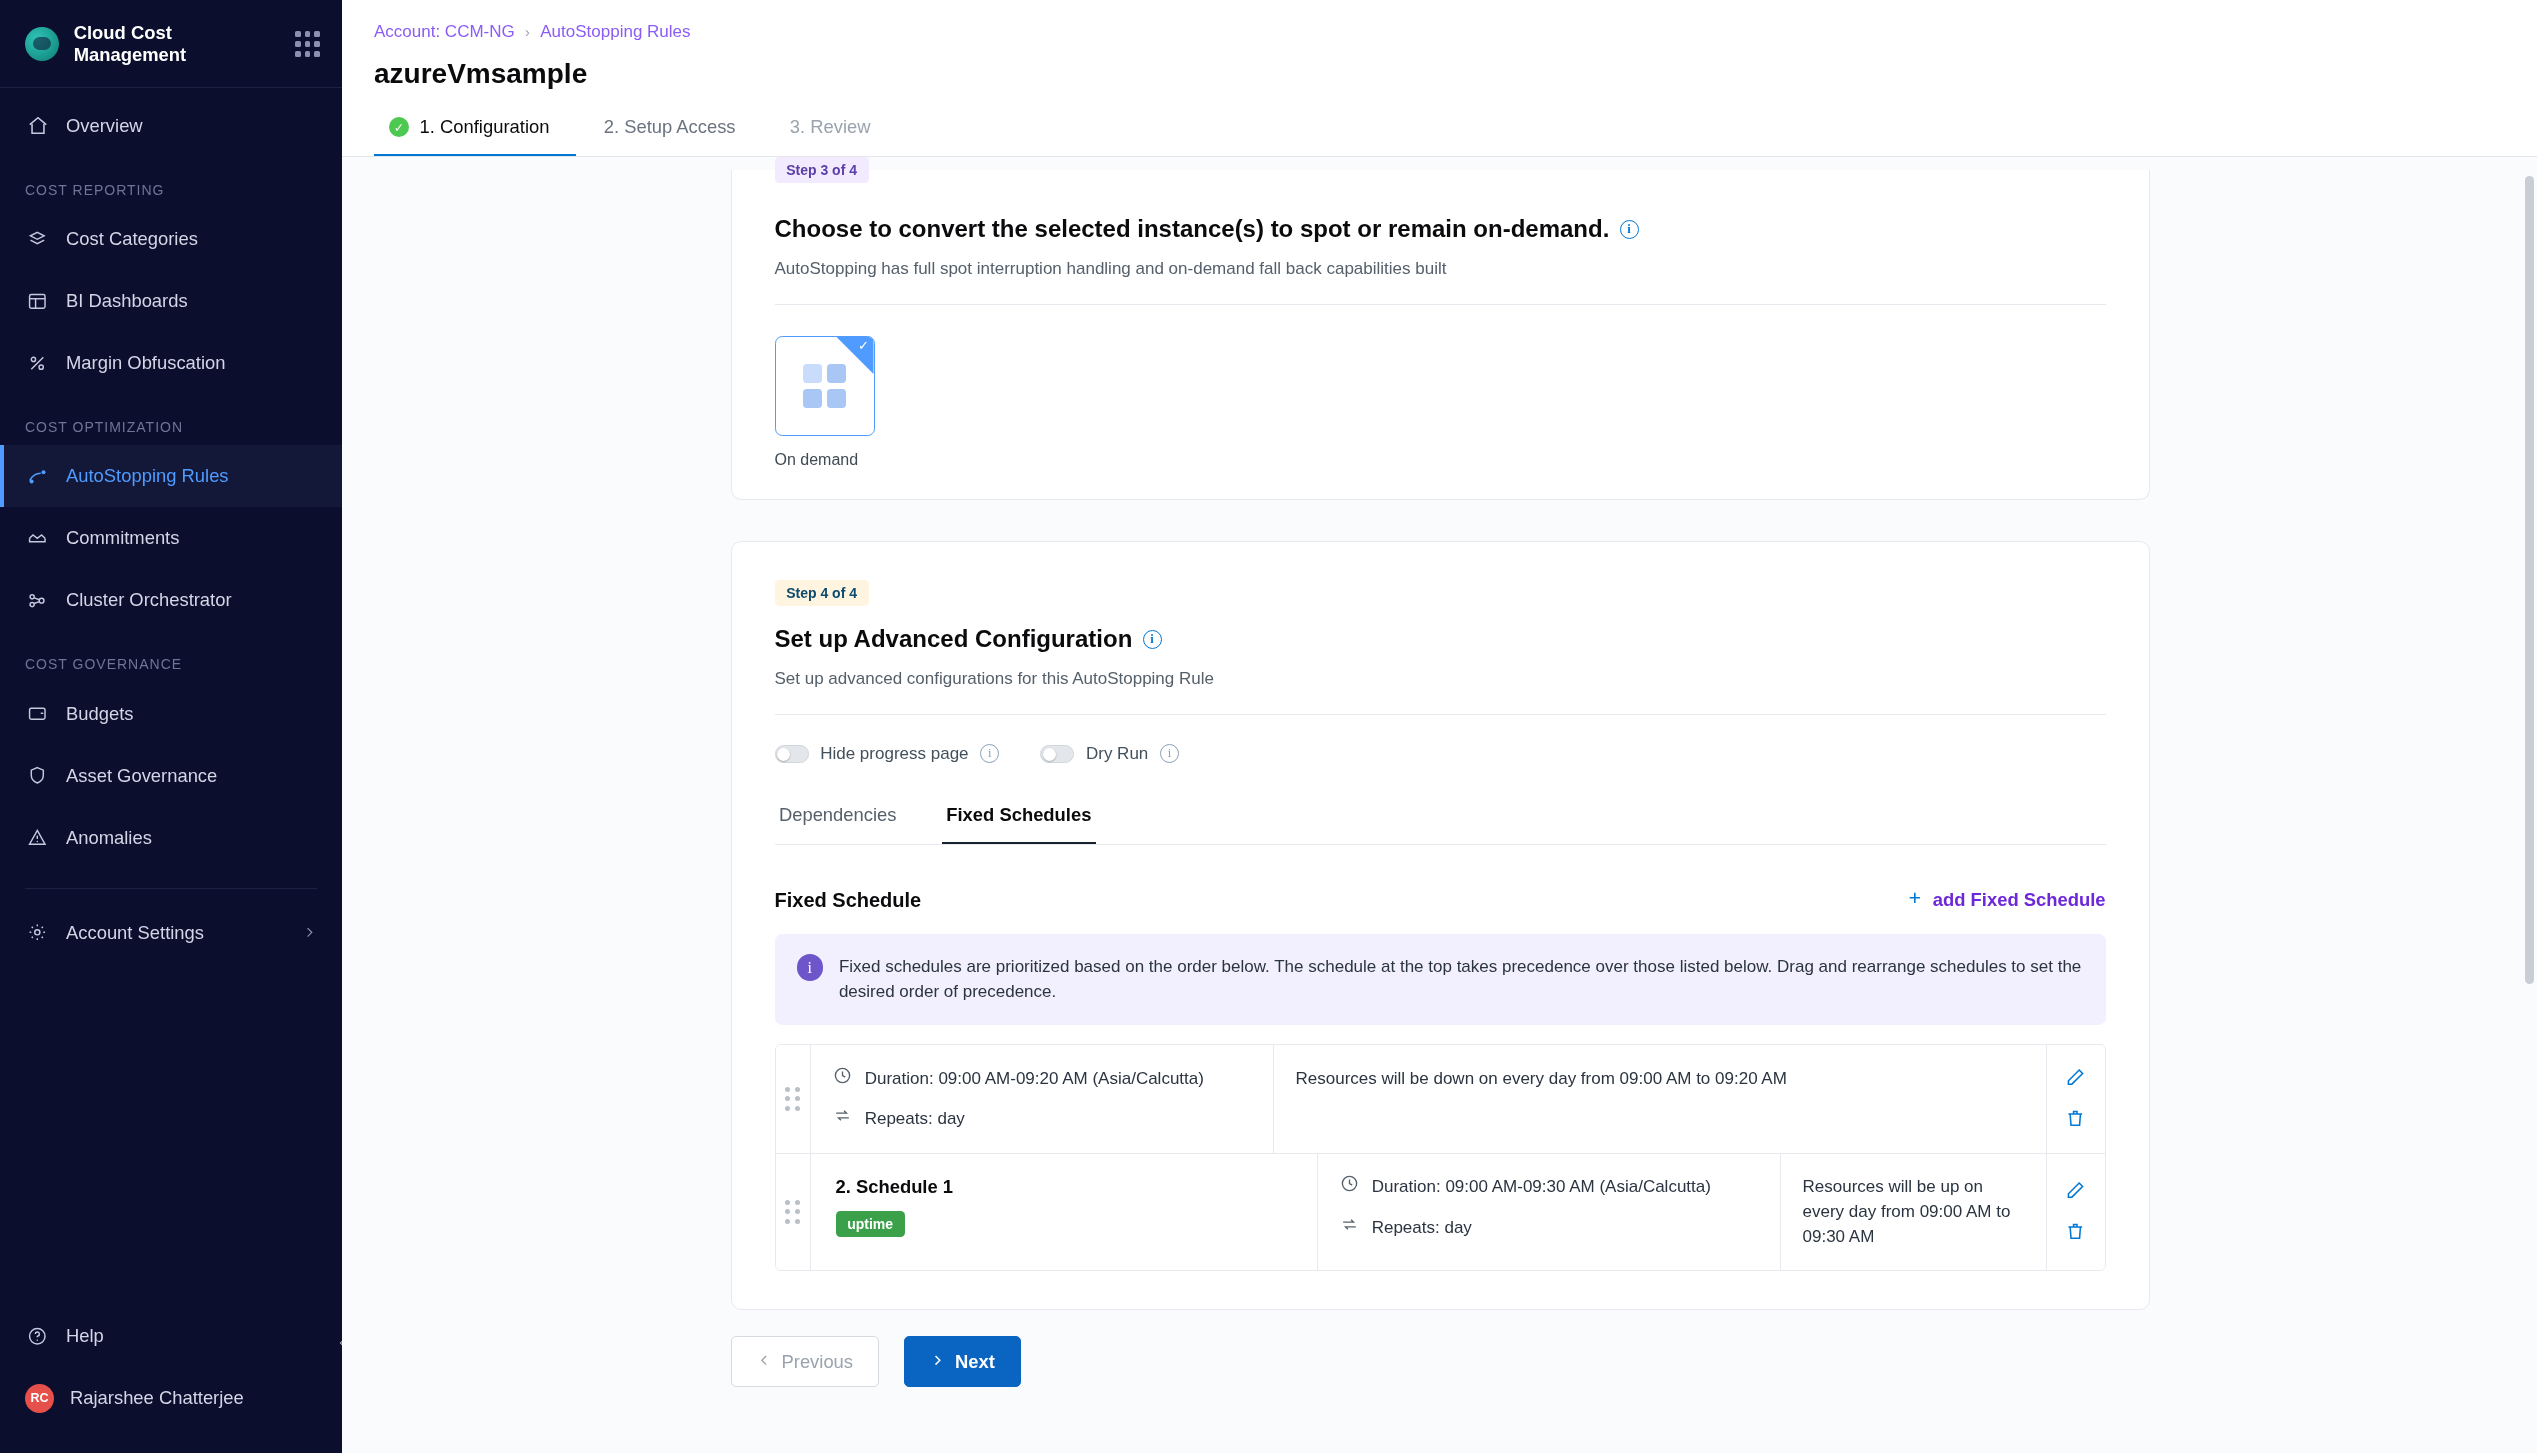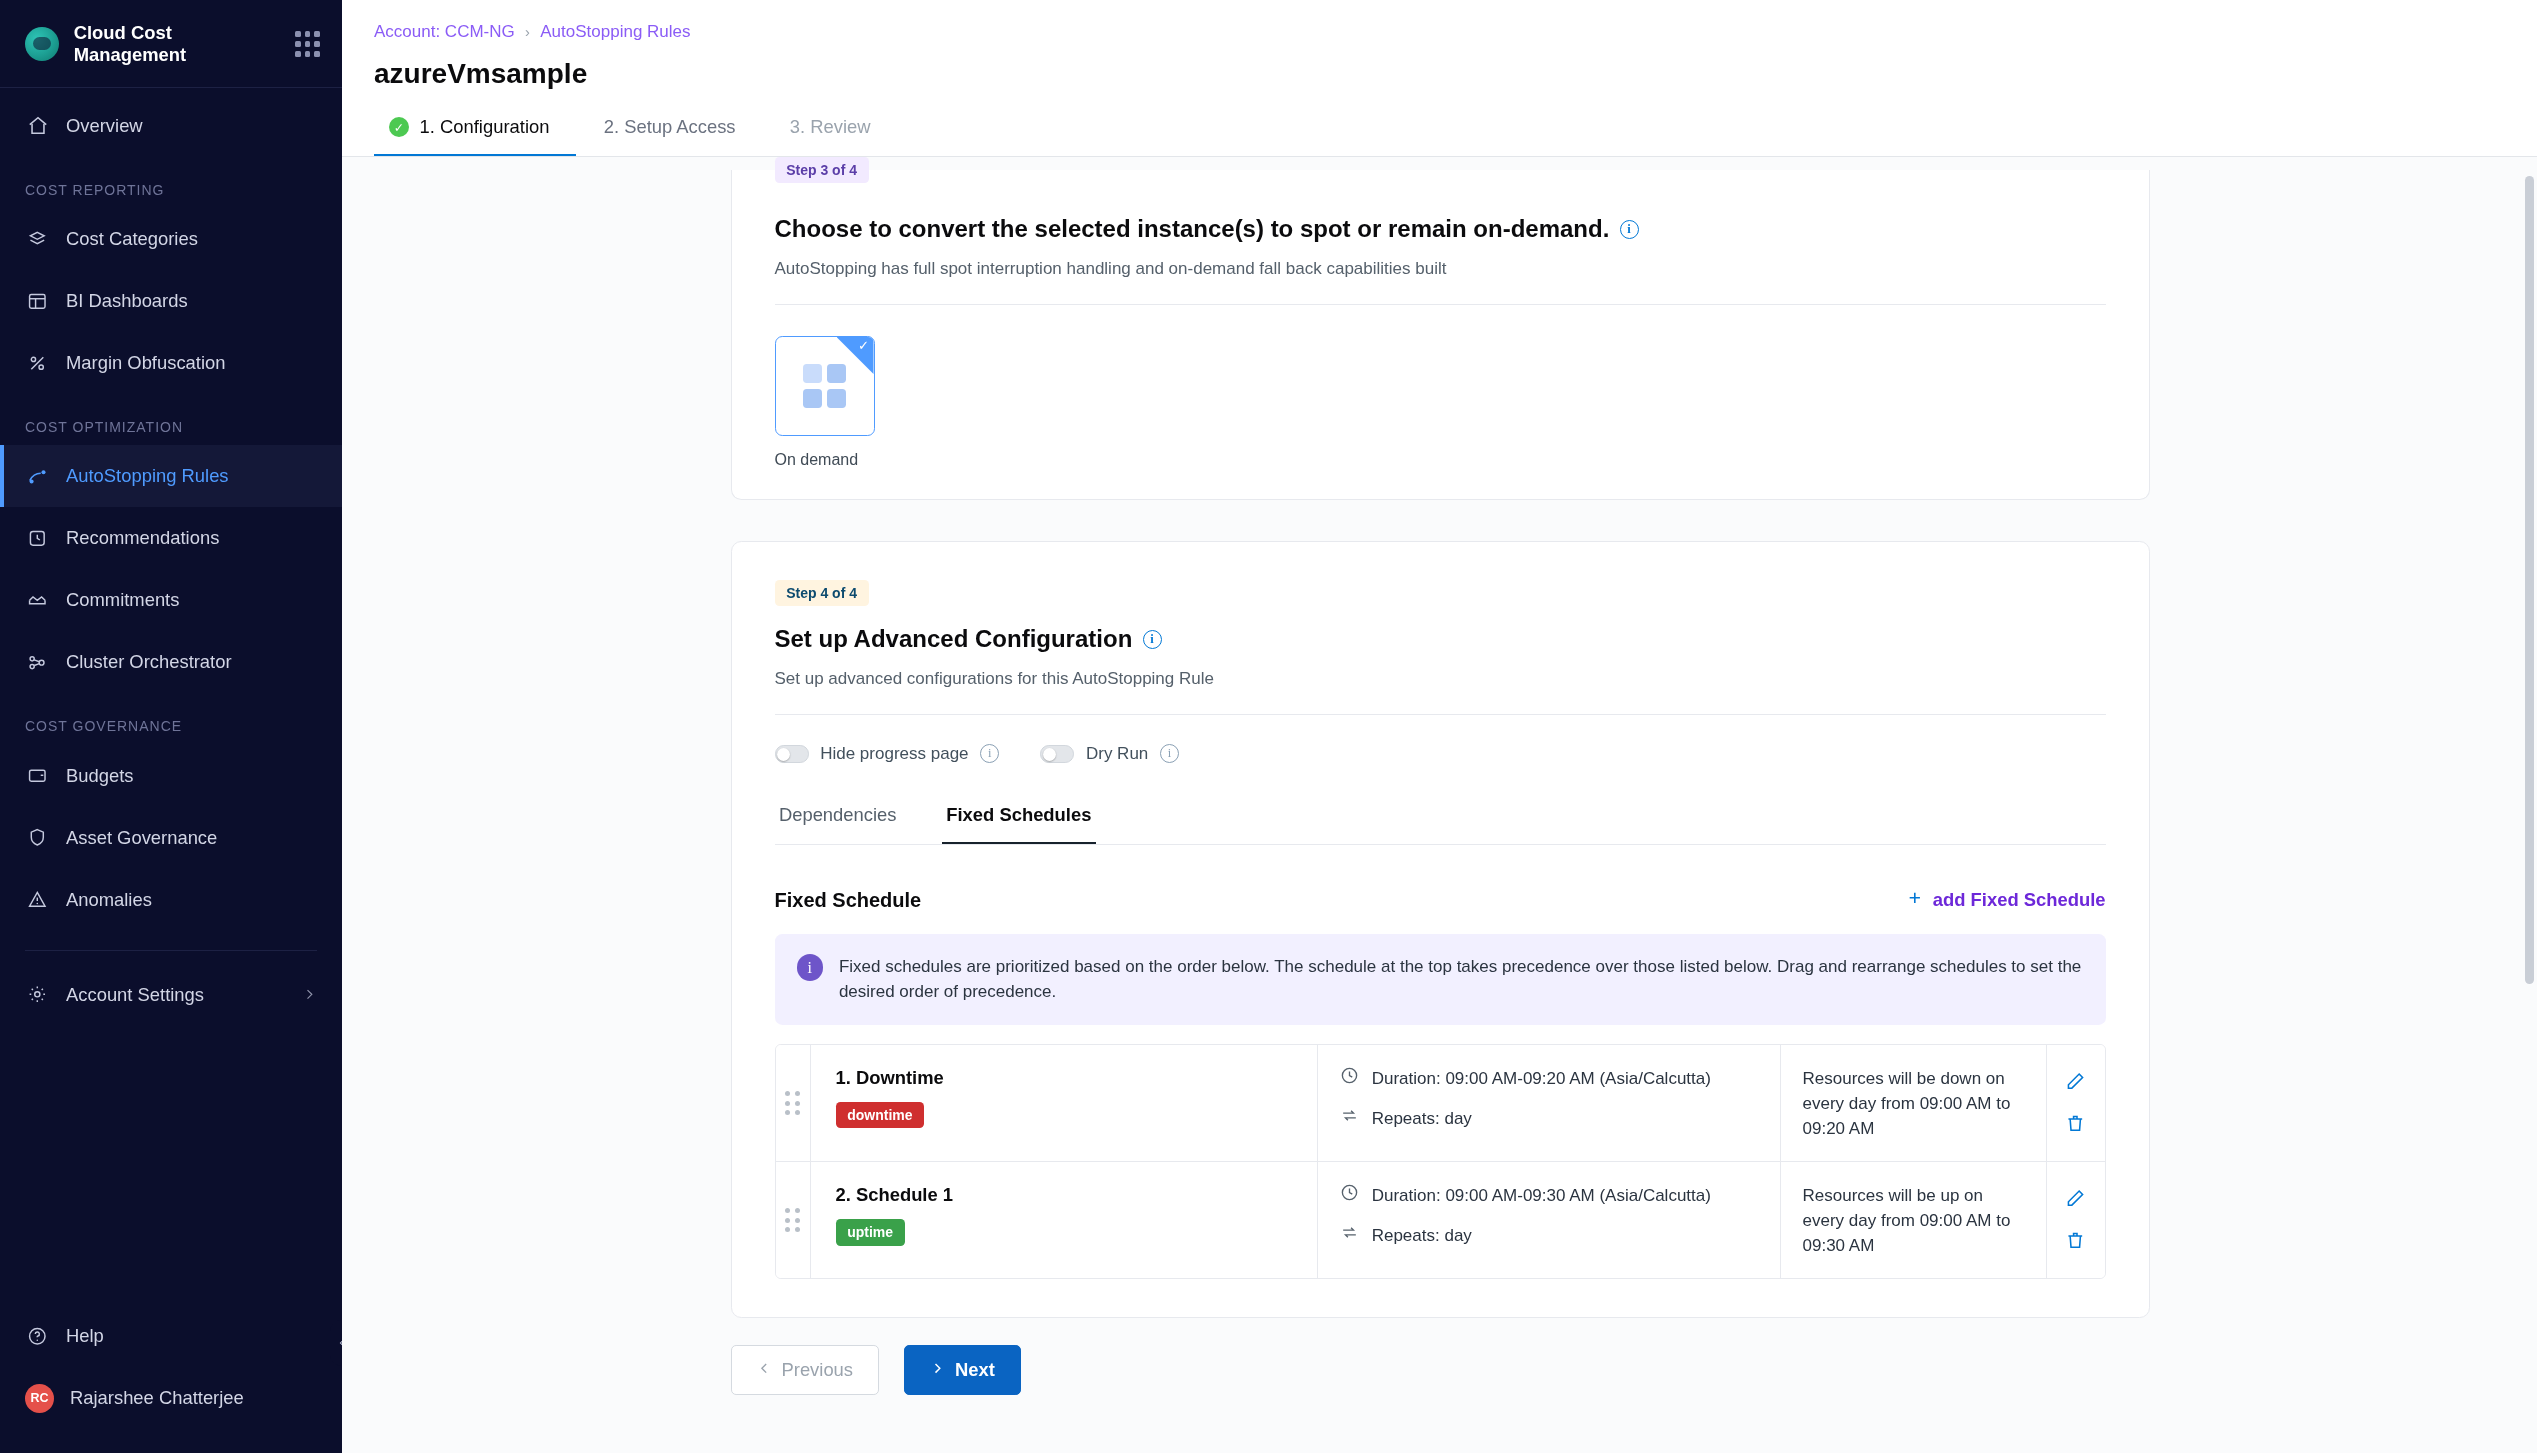--- a/index.html
+++ b/index.html
@@ -283,29 +283,20 @@
         <span class="ic">
           <svg width="22" height="22" viewBox="0 0 24 24" fill="none" stroke="#4f9bff" stroke-width="1.8">
             <path d="M3 17c3-6 7-8 12-8"></path>
               <circle cx="18" cy="8" r="2.2" fill="#4f9bff" stroke="none"></circle>
               <circle cx="5" cy="18" r="2.2" fill="#4f9bff" stroke="none"></circle>
           </svg>
         </span>
         <span>AutoStopping Rules</span>
       </div>
 
-      <div class="nav-item">
-        <span class="ic">
-          <svg width="20.6" height="20.6" viewBox="0 0 24 24" fill="none" stroke="#c5c9de" stroke-width="1.7">
-            <rect x="4" y="4" width="16" height="16" rx="3"></rect>
-              <path d="M12 8v4l3 2"></path>
-          </svg>
-        </span>
-        <span>Recommendations</span>
-      </div>
 
       <div class="nav-item">
         <span class="ic">
           <svg width="20.6" height="20.6" viewBox="0 0 24 24" fill="none" stroke="#c5c9de" stroke-width="1.7">
             <path d="M3 12l4-4 5 4 5-4 4 4"></path>
               <path d="M3 12v4h18v-4"></path>
           </svg>
         </span>
         <span>Commitments</span>
       </div>
@@ -499,24 +490,20 @@
             <div class="sched-row">
               <div class="drag-col">
                 <span class="dots6">
                     <i></i>
                     <i></i>
                     <i></i>
                     <i></i>
                     <i></i>
                     <i></i>
                   </span>
-              </div>
-              <div class="name-col">
-                <div class="nm">1. Downtime</div>
-                <span class="badge downtime">downtime</span>
               </div>
               <div class="dur-col">
                 <div class="line">
                   <span>
                     <svg width="19" height="19" viewBox="0 0 24 24" fill="none" stroke="#55606b" stroke-width="1.7">
                         <circle cx="12" cy="12" r="9"></circle>
                         <path d="M12 7v5l3.5 2"></path>
                       </svg>
                   </span>
                   <span>Duration: 09:00 AM-09:20 AM (Asia/Calcutta)</span>

